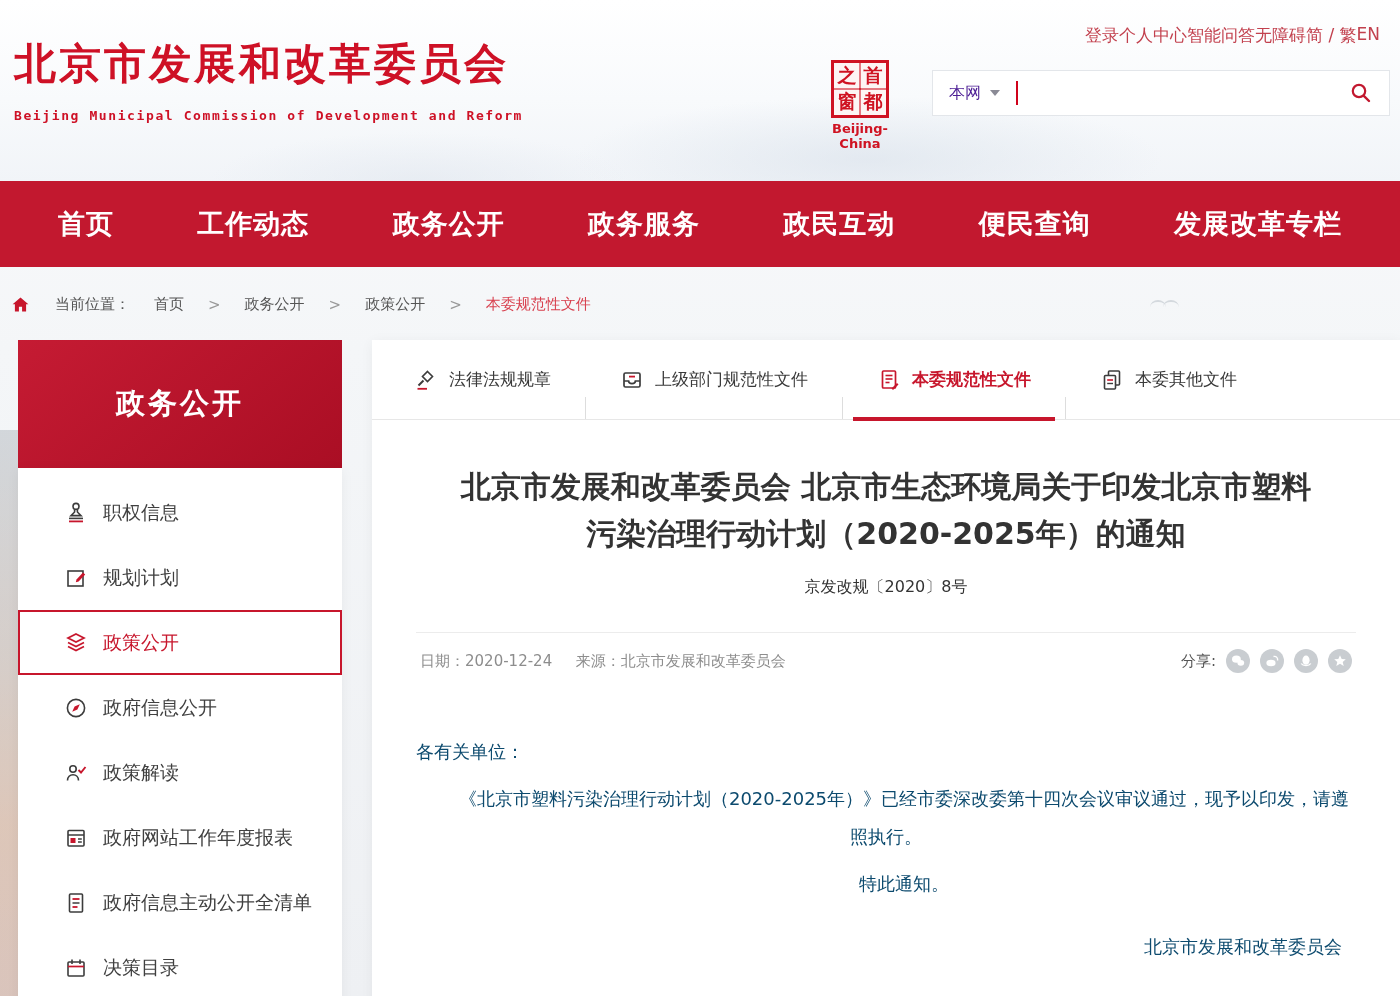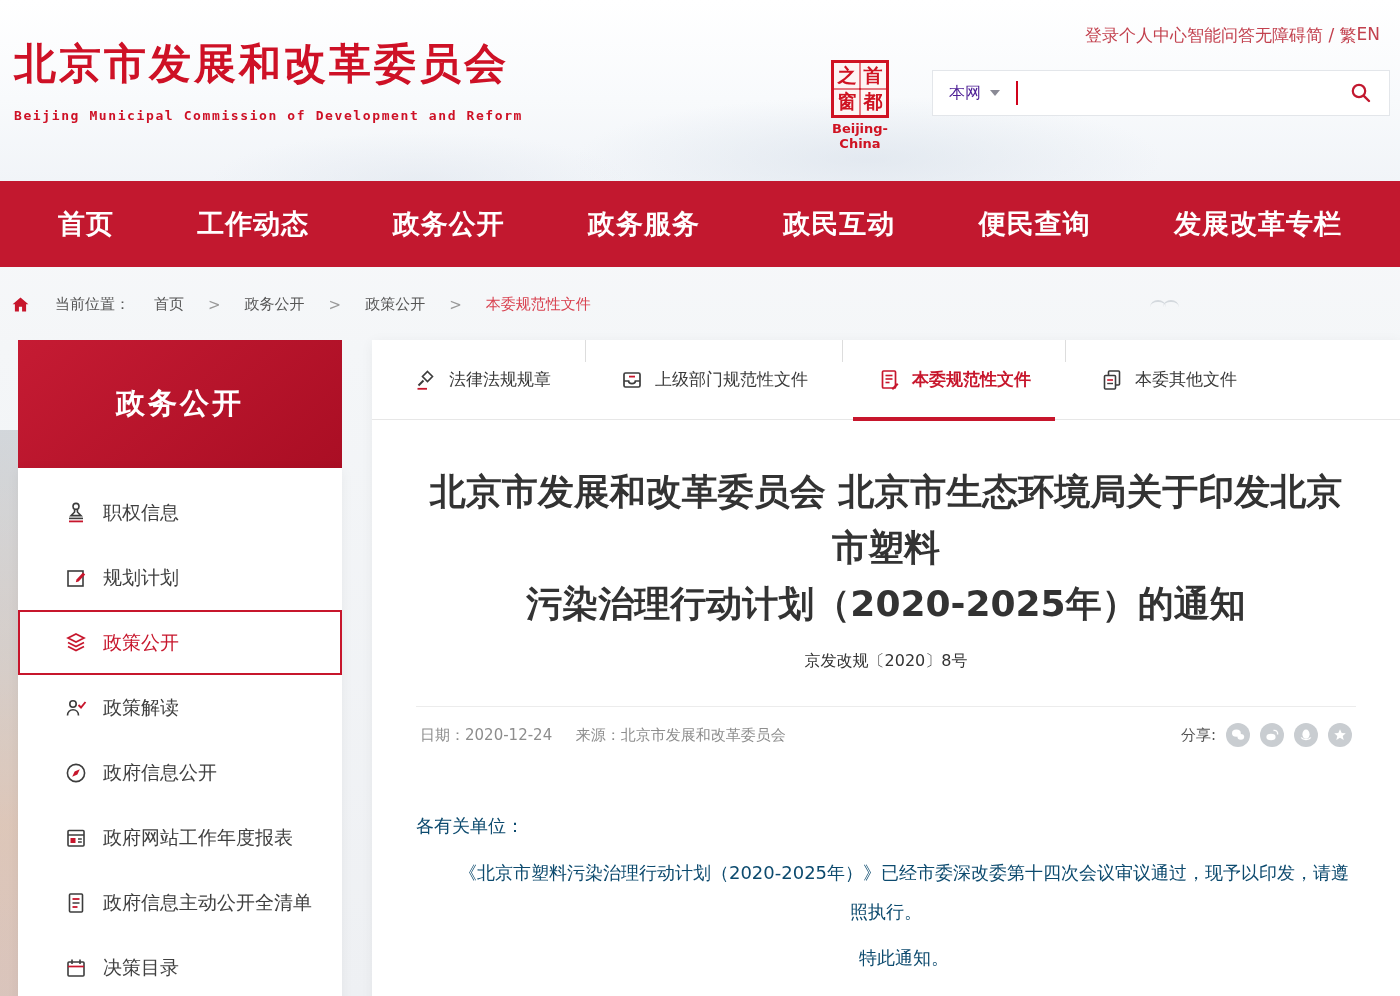--- a/index.html
+++ b/index.html
@@ -68,30 +68,30 @@
     font-weight:bold; letter-spacing:3px; }
   .sidebar-menu { background:#fff; padding:12px 0 60px; box-shadow:0 2px 12px rgba(0,0,0,.05); }
   .side-item { height:65px; display:flex; align-items:center; gap:15px; padding:0 14px 0 46px;
                font-size:19px; color:#404040; cursor:pointer; }
   .side-item svg { flex:0 0 24px; }
   .side-item.active { border:2px solid #c7162c; color:#c7162c; padding-left:44px; }
 
   
   .content { flex:1; background:#fff; box-shadow:0 2px 12px rgba(0,0,0,.05);
              min-height:606px; padding-bottom:40px; }
-  .tabs { display:flex; align-items:flex-start; height:80px; border-bottom:1px solid #e7e7e7; padding:0 8px; }
+  .tabs { display:flex; align-items:flex-end; height:80px; border-bottom:1px solid #e7e7e7; padding:0 8px; }
   .tab { position:relative; display:flex; align-items:center; gap:11px; height:100%;
          padding:0 34px; font-size:17px; color:#3a3a3a; cursor:pointer; }
   .tab.active { color:#c7162c; font-weight:bold; }
   .tab.active::after { content:""; position:absolute; left:10px; right:10px; bottom:-2px;
                        height:4px; background:#c7162c; }
   .tab-sep { width:1px; height:22px; background:#ddd; }
 
   .article { padding:0 44px; }
-  .article-title { margin-top:44px; text-align:center; font-size:36px; font-weight:bold;
+  .article-title { margin-top:44px; text-align:center; font-size:30px; font-weight:bold;
                    color:#333; line-height:1.55; }
   .doc-number { margin-top:20px; text-align:center; font-size:16px; color:#333; }
   .meta-divider { margin-top:34px; border-top:1px solid #ececec; }
   .meta-row { display:flex; justify-content:space-between; align-items:center;
               padding:16px 4px 0; font-size:15px; color:#8d8d8d; }
   .share { display:flex; align-items:center; gap:10px; color:#555; }
   .share-circle { width:24px; height:24px; border-radius:50%; background:#c9cdd1;
                   display:flex; align-items:center; justify-content:center; cursor:pointer; }
   .body-text { margin-top:60px; font-size:18px; color:#0c4a6e; line-height:2.15; }
   .para-indent { text-indent:2em; margin-top:8px;text-align:center; }
@@ -201,33 +201,33 @@
           <svg width="24" height="24" viewBox="0 0 24 24">
             <path d="M12 3 L20 7 L12 11 L4 7 Z" fill="none" stroke="#c7162c" stroke-width="1.7"></path>
             <path d="M4 11.5 L12 15.5 L20 11.5" fill="none" stroke="#c7162c" stroke-width="1.7"></path>
             <path d="M4 15.5 L12 19.5 L20 15.5" fill="none" stroke="#c7162c" stroke-width="1.7"></path>
           </svg>
           <span>政策公开</span>
         </div>
 
         <div class="side-item">
           <svg width="24" height="24" viewBox="0 0 24 24">
+            <circle cx="12" cy="12" r="8.6" fill="none" stroke="#3c3c3c" stroke-width="1.6"></circle>
+            <path d="M15.8 8.2 L13.4 13.4 L8.2 15.8 L10.6 10.6 Z" fill="#c7162c"></path>
+          </svg>
+          <span>政府信息公开</span>
+        </div>
+
+        <div class="side-item">
+          <svg width="24" height="24" viewBox="0 0 24 24">
             <circle cx="9" cy="8" r="3.2" fill="none" stroke="#3c3c3c" stroke-width="1.6"></circle>
             <path d="M3.5 19.5 C3.5 15.8 6 13.8 9 13.8 C12 13.8 14.5 15.8 14.5 19.5" fill="none" stroke="#3c3c3c" stroke-width="1.6"></path>
             <path d="M14.5 9 L17 11.5 L21.5 6" fill="none" stroke="#c7162c" stroke-width="1.9"></path>
           </svg>
           <span>政策解读</span>
-        </div>
-
-        <div class="side-item">
-          <svg width="24" height="24" viewBox="0 0 24 24">
-            <circle cx="12" cy="12" r="8.6" fill="none" stroke="#3c3c3c" stroke-width="1.6"></circle>
-            <path d="M15.8 8.2 L13.4 13.4 L8.2 15.8 L10.6 10.6 Z" fill="#c7162c"></path>
-          </svg>
-          <span>政府信息公开</span>
         </div>
 
         <div class="side-item">
           <svg width="24" height="24" viewBox="0 0 24 24">
             <rect x="4" y="4.5" width="16" height="15.5" rx="1" fill="none" stroke="#3c3c3c" stroke-width="1.6"></rect>
             <line x1="4" y1="9" x2="20" y2="9" stroke="#3c3c3c" stroke-width="1.5"></line>
             <rect x="6.5" y="12" width="5" height="5" fill="#c7162c"></rect>
             <line x1="14" y1="13" x2="17.8" y2="13" stroke="#3c3c3c" stroke-width="1.5"></line>
             <line x1="14" y1="16" x2="17.8" y2="16" stroke="#3c3c3c" stroke-width="1.5"></line>
           </svg>

